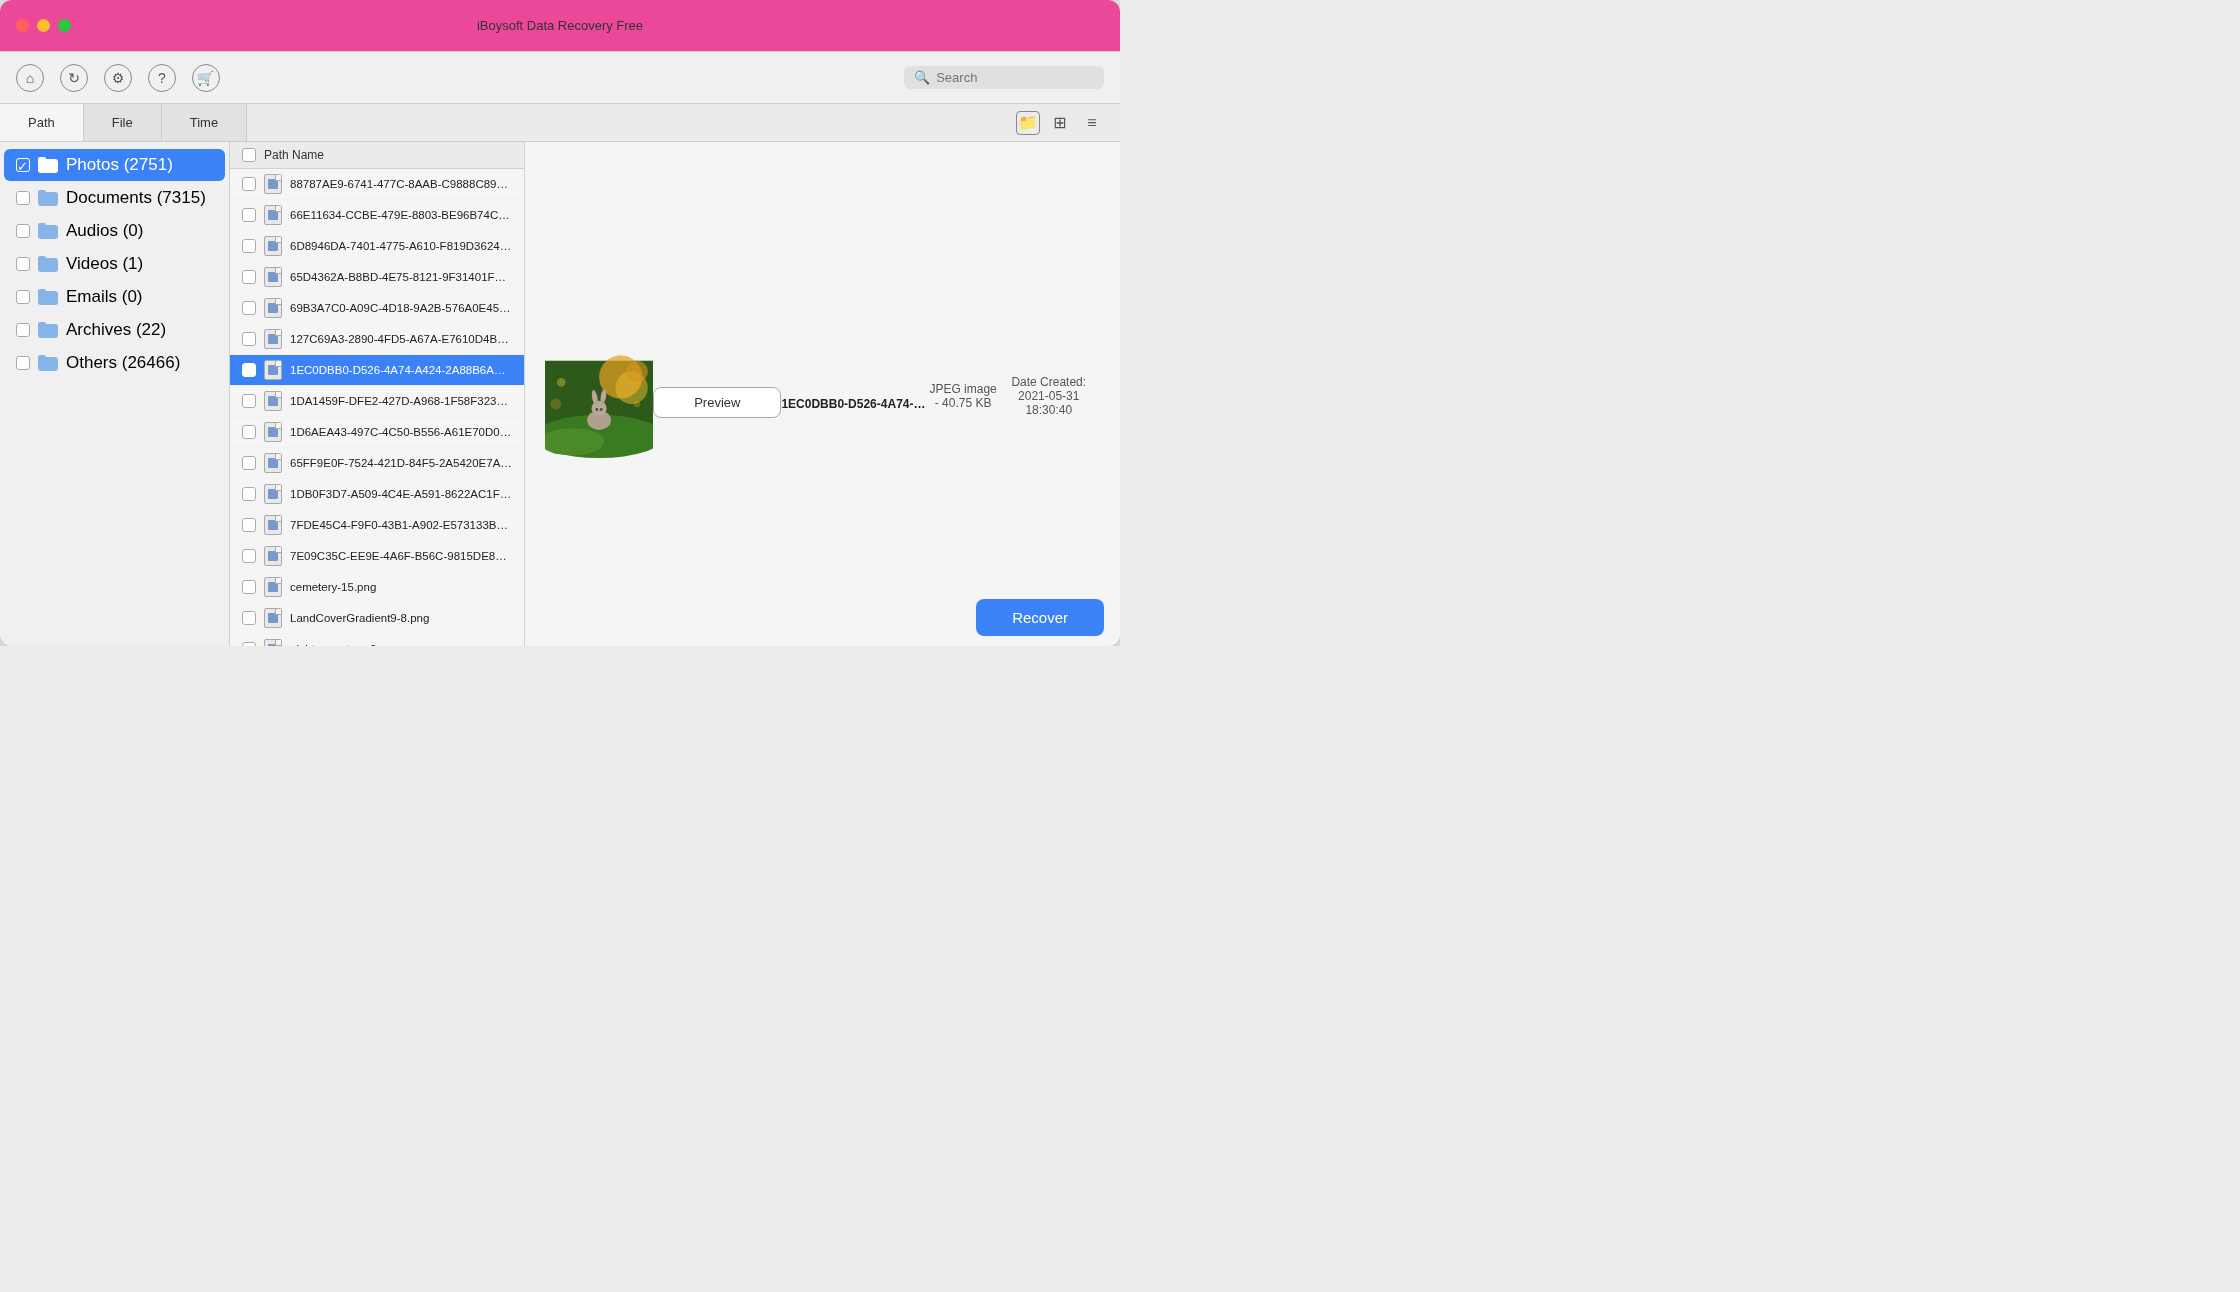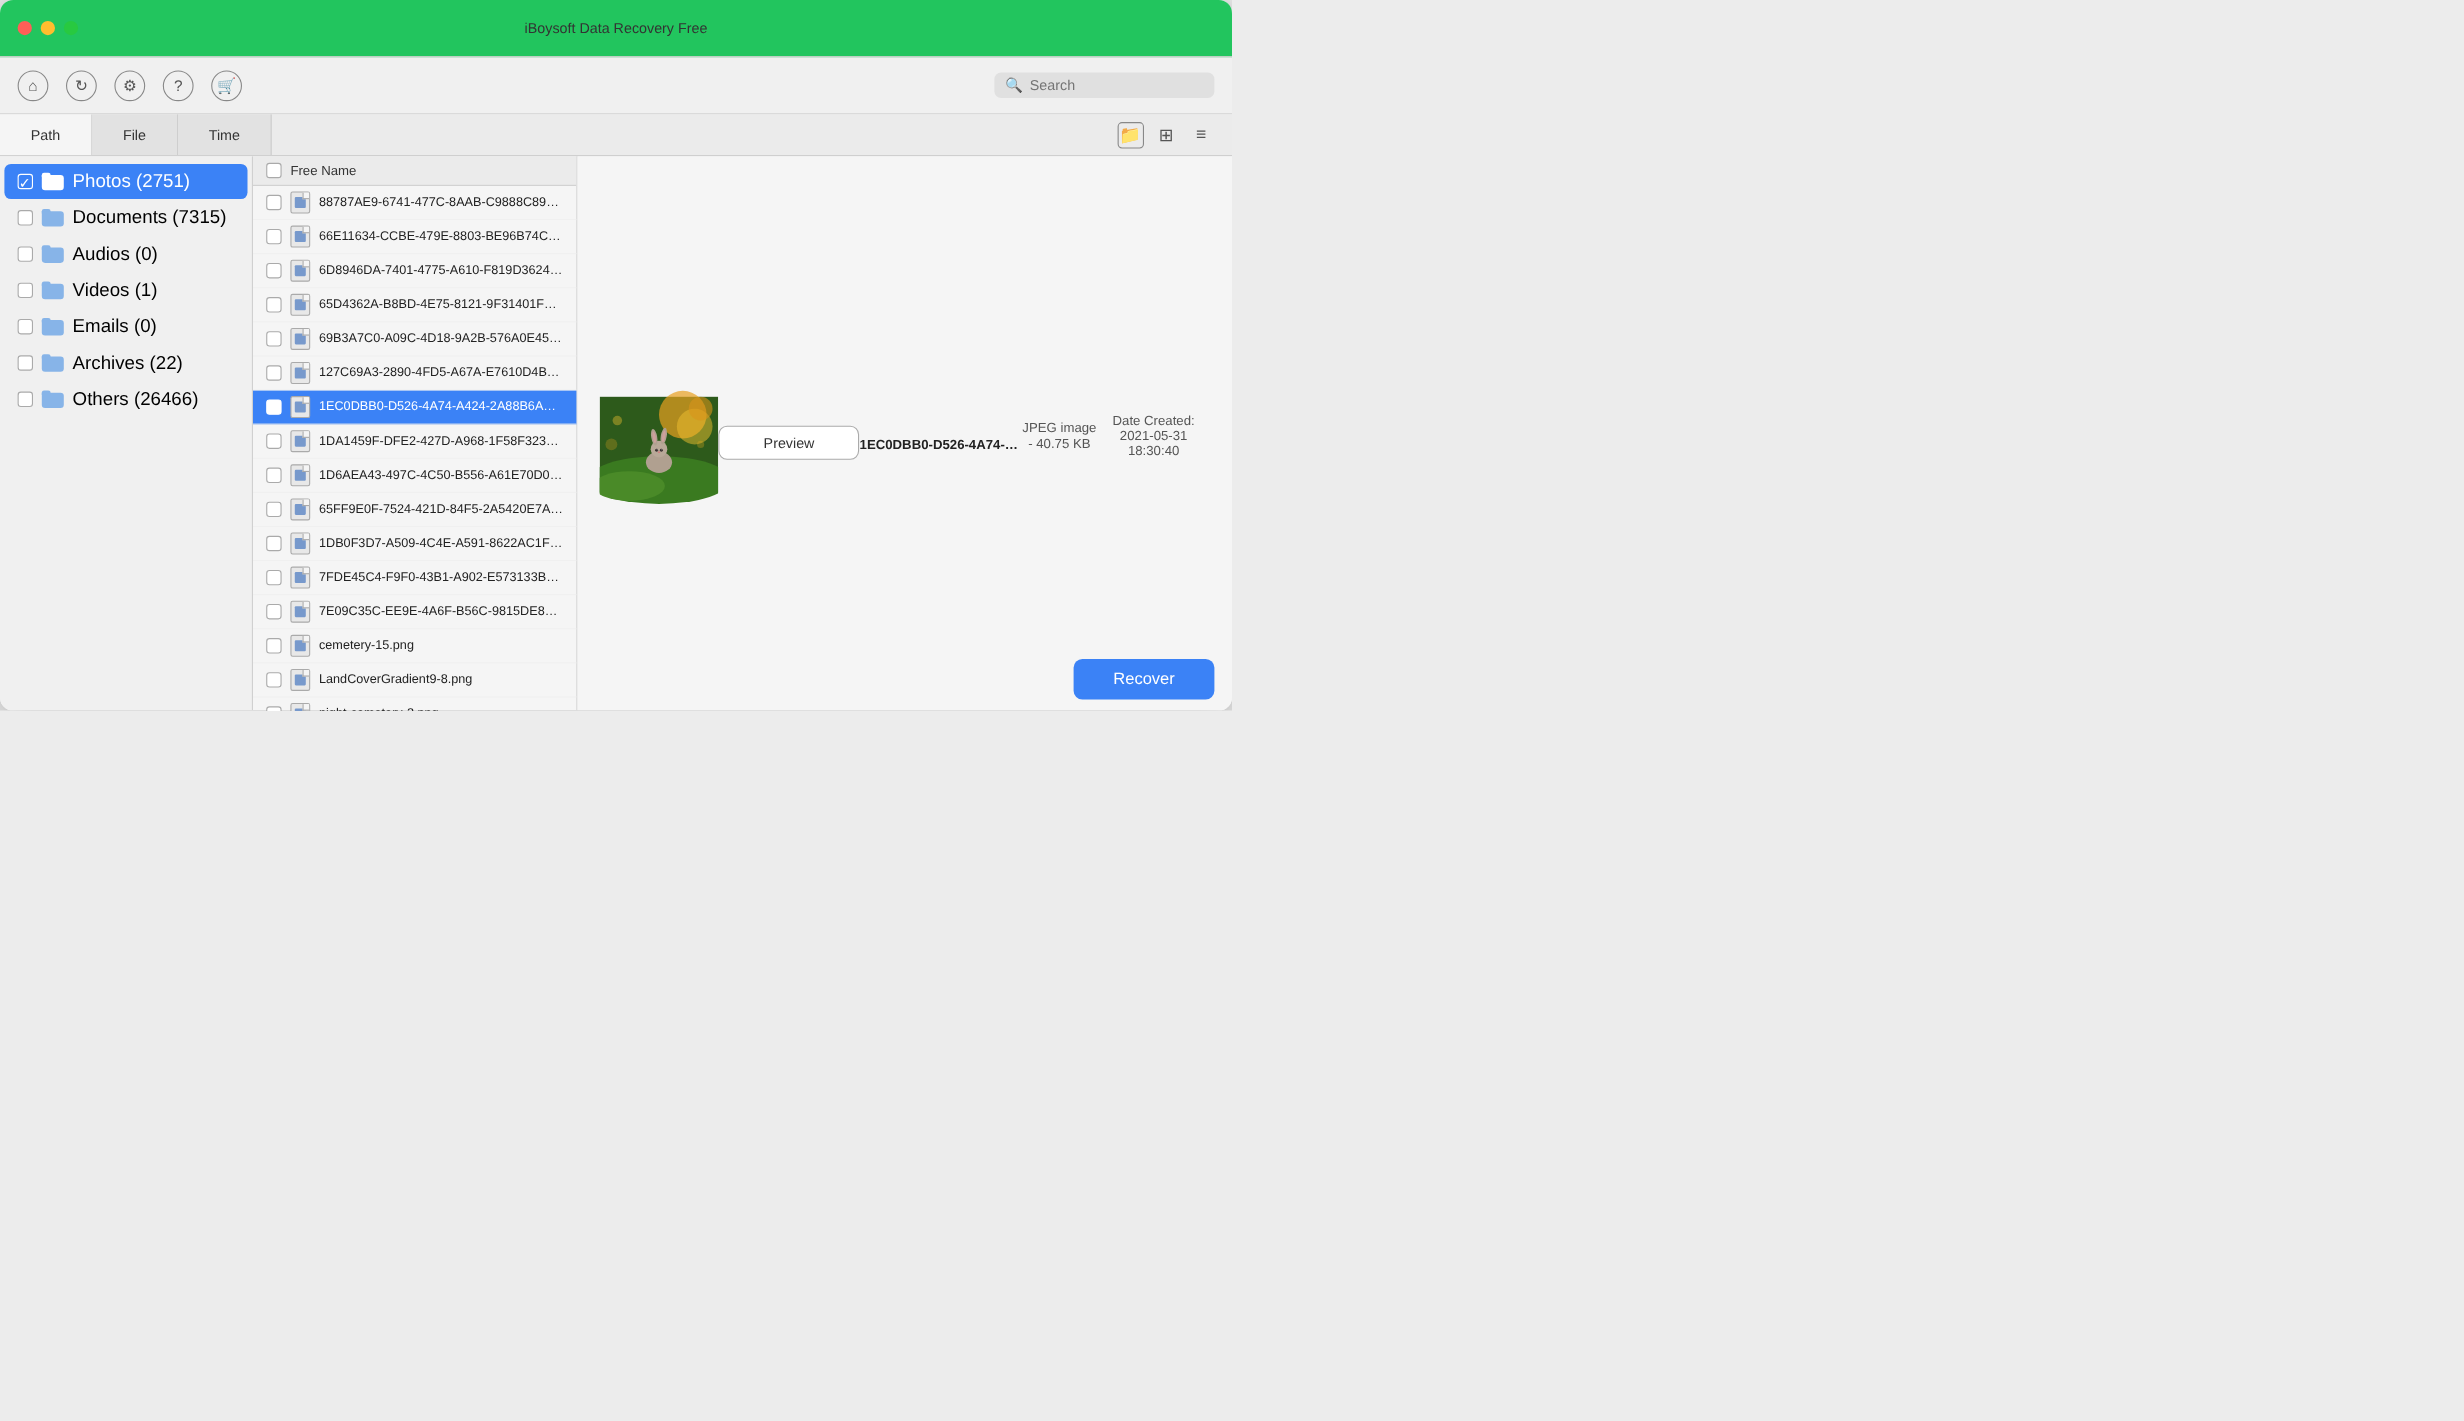--- a/index.html
+++ b/index.html
@@ -19,21 +19,21 @@
       border-radius: 12px;
       overflow: hidden;
       display: flex;
       flex-direction: column;
       box-shadow: 0 4px 30px rgba(0,0,0,0.3);
     }
 
     
     .titlebar {
       height: 52px;
-      background: #22c55e;
+      background: #ec4899;
       display: flex;
       align-items: center;
       padding: 0 16px;
       border-bottom: 1px solid #d0d0d0;
       position: relative;
       flex-shrink: 0;
     }
     .traffic-lights {
       display: flex;
       gap: 8px;
@@ -515,21 +515,21 @@
           <span class="sidebar-label">Others (26466)</span>
         </div>
 
       </div>
 
     </div>
 
     <div class="file-list-container">
       <div class="file-list-header">
         <div class="checkbox"></div>
-        <span class="col-filename">Free Name</span>
+        <span class="col-filename">Path Name</span>
       </div>
       <div class="file-rows" id="file-rows-container">
 
       <div class="file-row">
             <div class="checkbox"></div>
             <div class="file-icon">
               <div class="file-icon-img"></div>
             </div>
             <span class="file-name">88787AE9-6741-477C-8AAB-C9888C89C391_4_5005_c.jpeg</span>
           </div>

